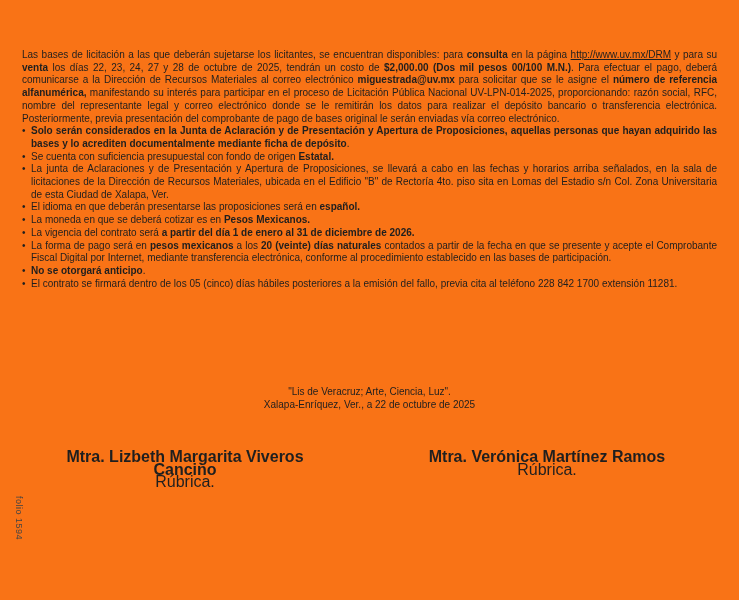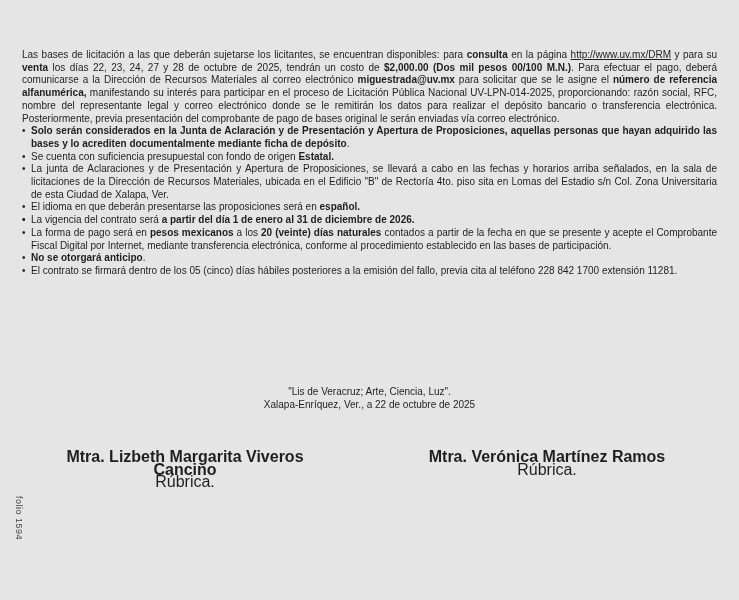--- a/index.html
+++ b/index.html
@@ -11,21 +11,21 @@
     width: 739px;
     height: 600px;
     position: relative;
     overflow: hidden;
     font-family: "Liberation Sans", sans-serif;
     color: #1f1f1f;
   }
   .page {
     position: absolute;
     inset: 0;
-    background: #e5e5e5;
+    background: #f97316;
   }
   .body-text {
     position: absolute;
     left: 22px;
     right: 22px;
     top: 49px;
     font-size: 10px;
     line-height: 12.7px;
     text-align: justify;
   }
@@ -106,20 +106,21 @@
       <div class="bullet-item">
         <span class="bullet-marker">•</span>
         <span class="bullet-text"><span>La junta de Aclaraciones y de Presentación y Apertura de Proposiciones, se llevará a cabo en las fechas y horarios arriba señalados, en la sala de licitaciones de la Dirección de Recursos Materiales, ubicada en el Edificio "B" de Rectoría 4to. piso sita en Lomas del Estadio s/n Col. Zona Universitaria de esta Ciudad de Xalapa, Ver.</span></span>
       </div>
       <div class="bullet-item">
         <span class="bullet-marker">•</span>
         <span class="bullet-text"><span>El idioma en que deberán presentarse las proposiciones será en </span><span class="b">español.</span></span>
       </div>
       <div class="bullet-item">
         <span class="bullet-marker">•</span>
+        <span class="bullet-text"><span>La moneda en que se deberá cotizar es en </span><span class="b">Pesos Mexicanos.</span></span>
       </div>
       <div class="bullet-item">
         <span class="bullet-marker">•</span>
         <span class="bullet-text"><span>La vigencia del contrato será </span><span class="b">a partir del día 1 de enero al 31 de diciembre de 2026.</span></span>
       </div>
       <div class="bullet-item">
         <span class="bullet-marker">•</span>
         <span class="bullet-text"><span>La forma de pago será en </span><span class="b">pesos mexicanos</span><span> a los </span><span class="b">20 (veinte) días naturales</span><span> contados a partir de la fecha en que se presente y acepte el Comprobante Fiscal Digital por Internet, mediante transferencia electrónica, conforme al procedimiento establecido en las bases de participación.</span></span>
       </div>
       <div class="bullet-item">

